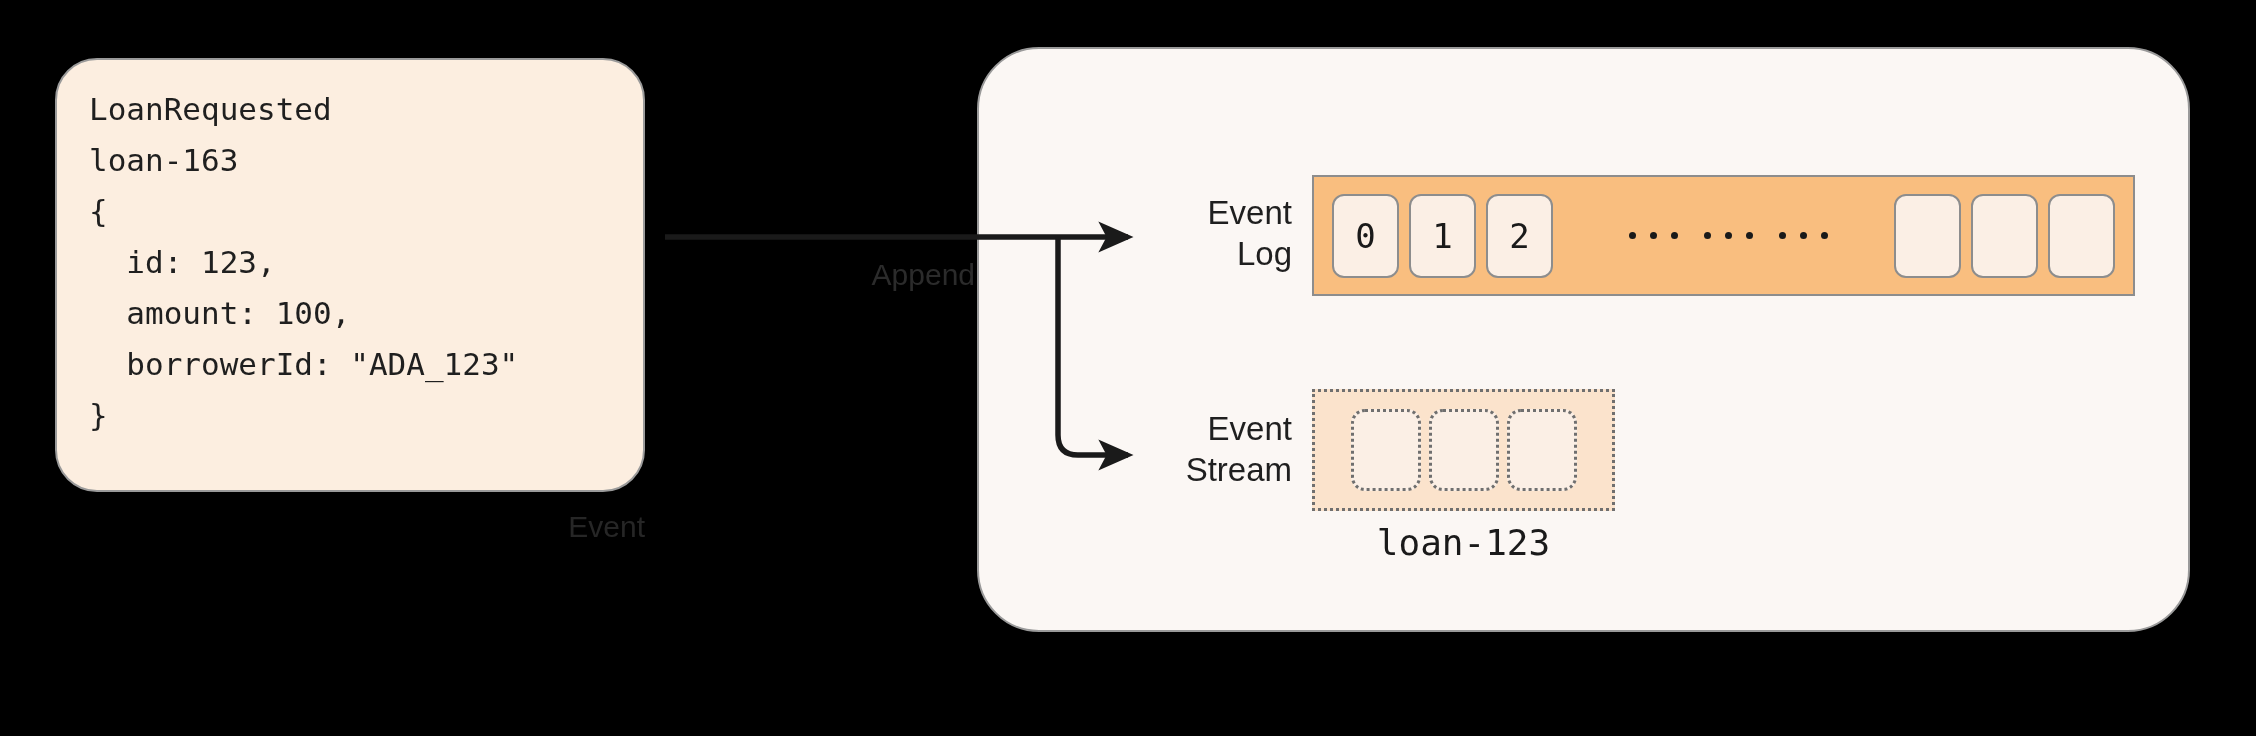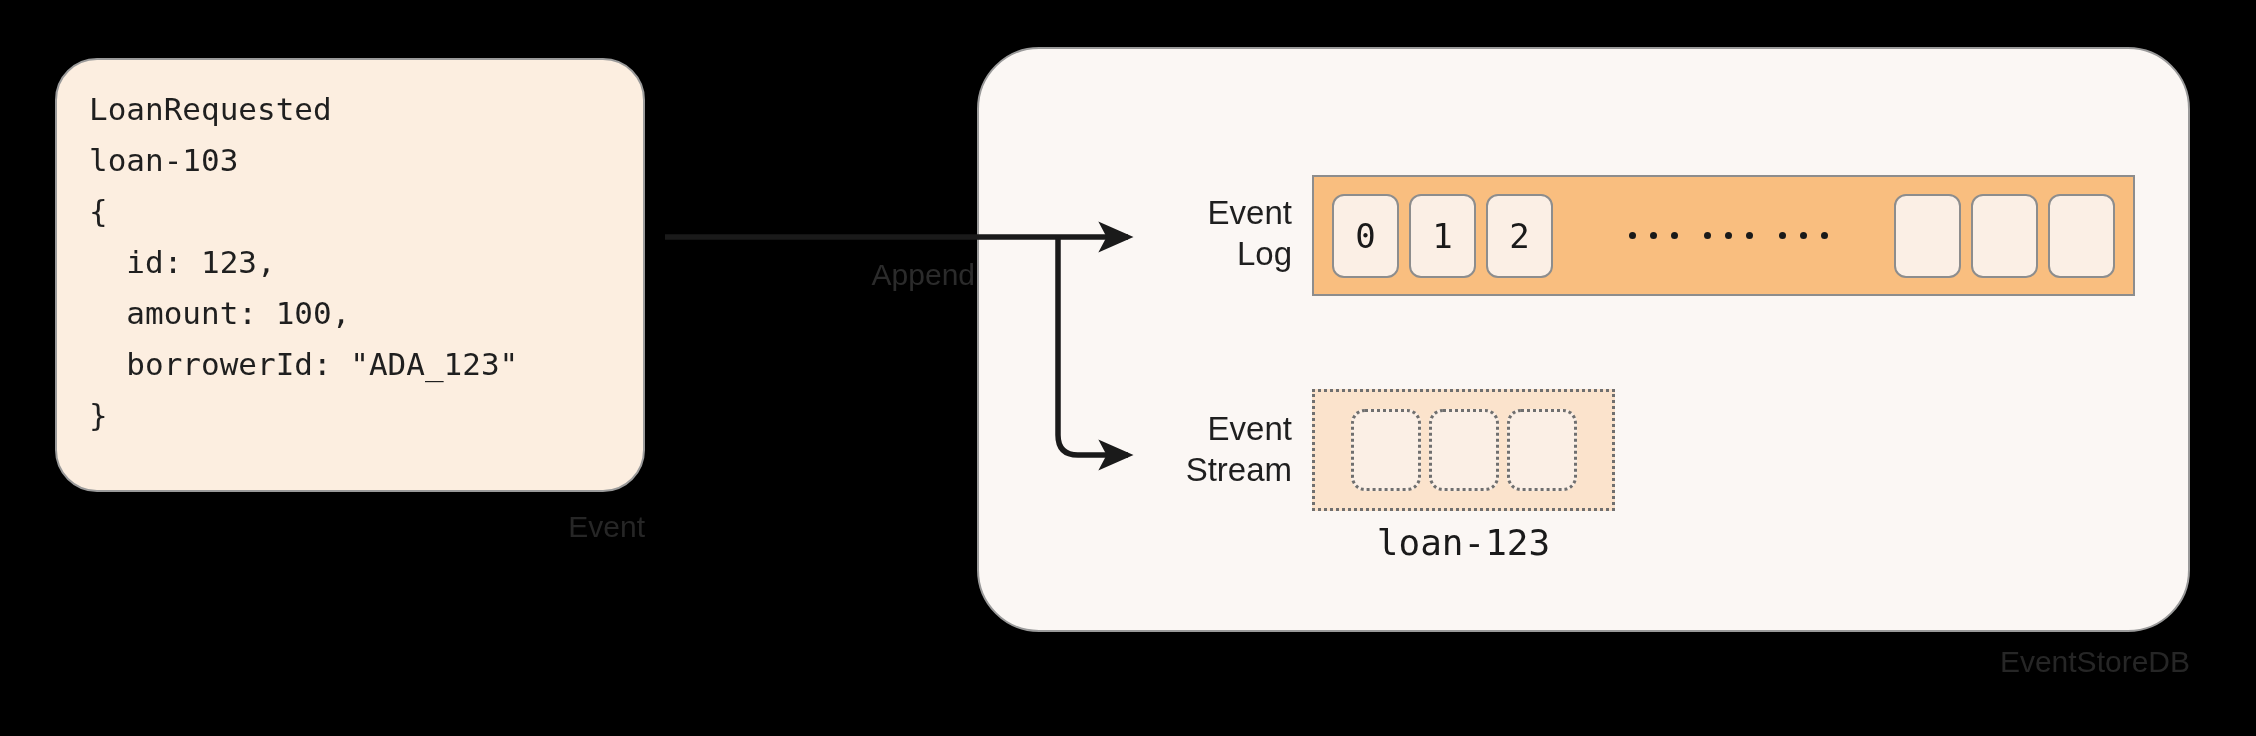--- a/index.html
+++ b/index.html
@@ -196,21 +196,21 @@
     white-space: nowrap;
   }
 </style>
 </head>
 <body>
 
 <div id="canvas">
 
   <div class="event-card">
     <div class="event-card-text">LoanRequested
-loan-103
+loan-163
 {
   id: 123,
   amount: 100,
   borrowerId: "ADA_123"
 }</div>
   </div>
   <div class="caption" id="event-caption">Event</div>
 
   <div class="eventstore-box"></div>
 
@@ -246,21 +246,20 @@
   <div class="row-label" id="event-stream-label">Event
 Stream</div>
 
   <div class="event-stream-box">
     <div class="stream-cell"></div>
     <div class="stream-cell"></div>
     <div class="stream-cell"></div>
   </div>
   <div id="stream-name">loan-123</div>
 
-  <div class="caption" id="eventstoredb-caption">EventStoreDB</div>
 
   <svg id="arrow-layer" viewBox="0 0 2256 736">
     <defs>
       <marker id="arrowhead" markerWidth="7" markerHeight="7" refX="5.4" refY="3" orient="auto" markerUnits="strokeWidth">
         <path d="M0,0.2 L6.4,3 L0,5.8 L1.5,3 Z" fill="#1a1a1a"></path>
       </marker>
     </defs>
 
     <path d="M665,237 L1128,237" stroke="#1a1a1a" stroke-width="5.5" fill="none" marker-end="url(#arrowhead)"></path>
 

